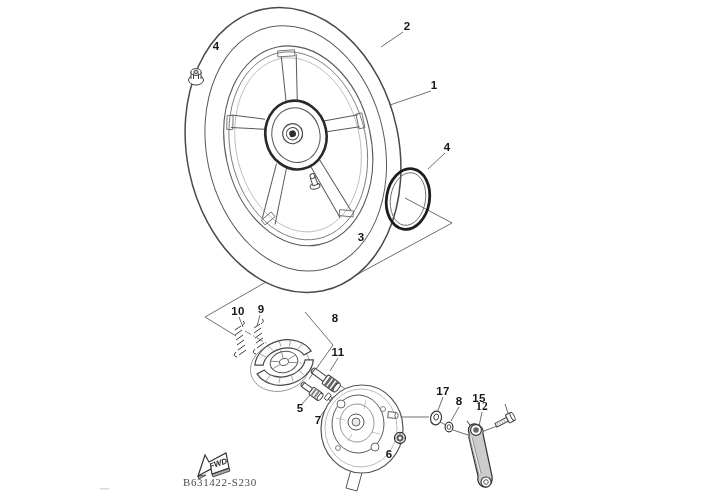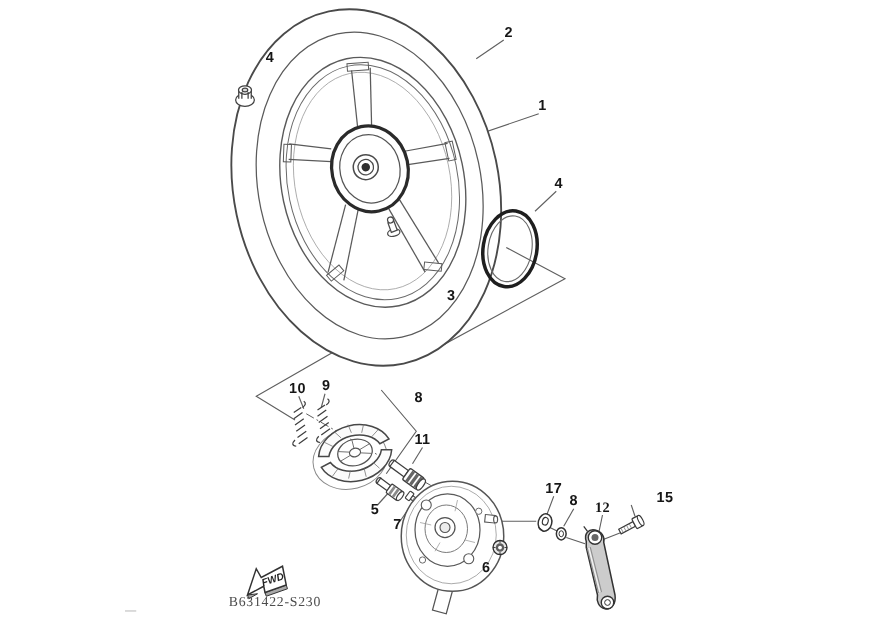--- a/index.html
+++ b/index.html
@@ -271,19 +271,19 @@
       <div class="callout" style="left: 300px; top: 409px;">5</div>
       <div class="callout" style="left: 389px; top: 455px;">6</div>
       <div class="callout" style="left: 318px; top: 421px;">7</div>
       <div class="callout" style="left: 335px; top: 319px;">8</div>
       <div class="callout" style="left: 261px; top: 310px;">9</div>
       <div class="callout" style="left: 238px; top: 312px;">10</div>
       <div class="callout" style="left: 338px; top: 353px;">11</div>
       <div class="callout" style="left: 482px; top: 407px; font-family: Liberation Serif, serif;">12</div>
       <div class="callout" style="left: 443px; top: 392px;">17</div>
       <div class="callout" style="left: 459px; top: 402px;">8</div>
-      <div class="callout" style="left: 532px; top: 399px;">15</div>
+      <div class="callout" style="left: 479px; top: 399px;">15</div>
       <div class="callout" style="left: 216px; top: 47px;">4</div>
     </div>
 
 <div id="diagram-code">B631422-S230</div>
 
 </div>
 
 </body></html>

